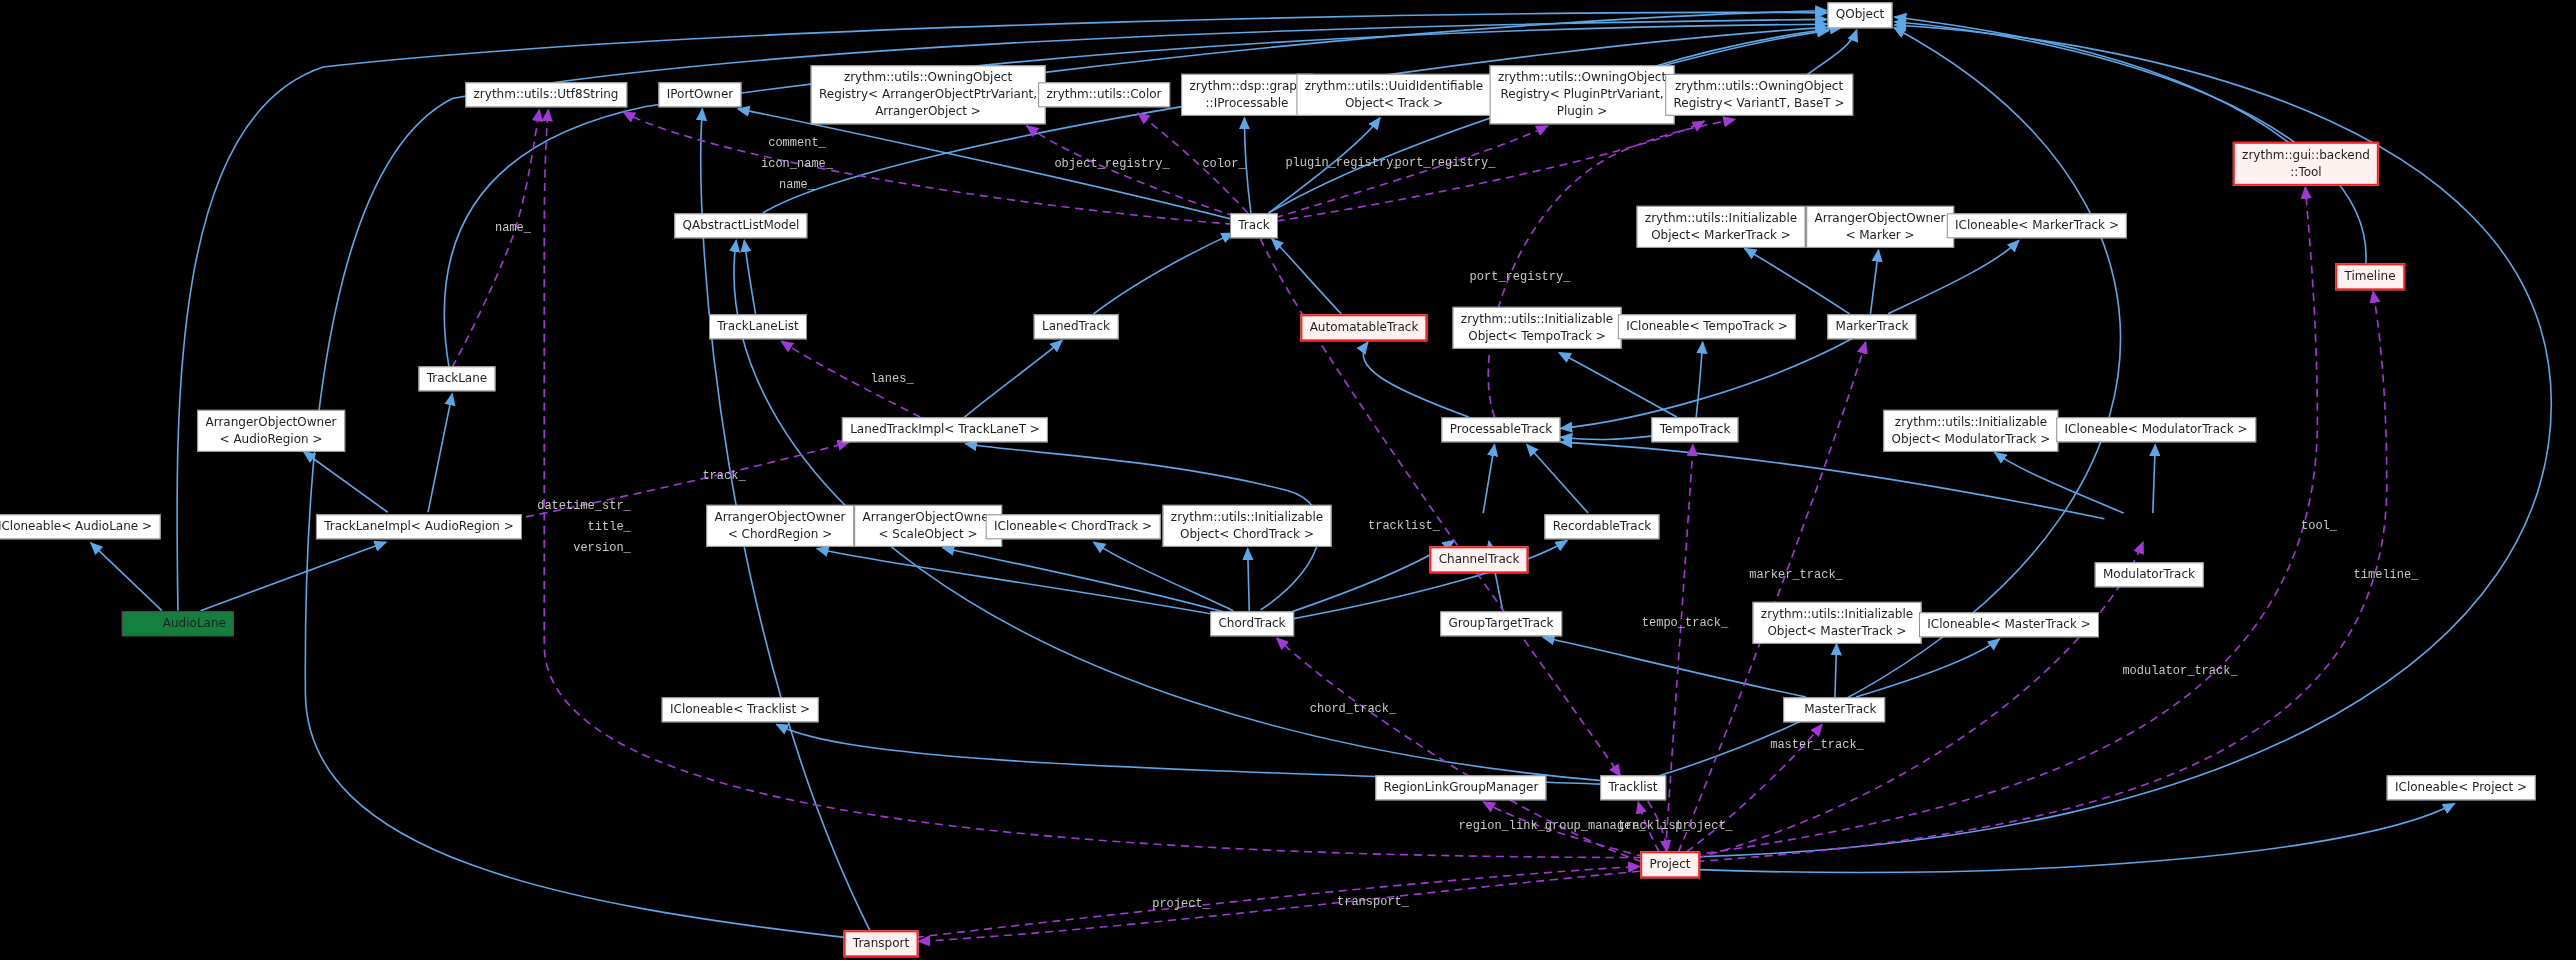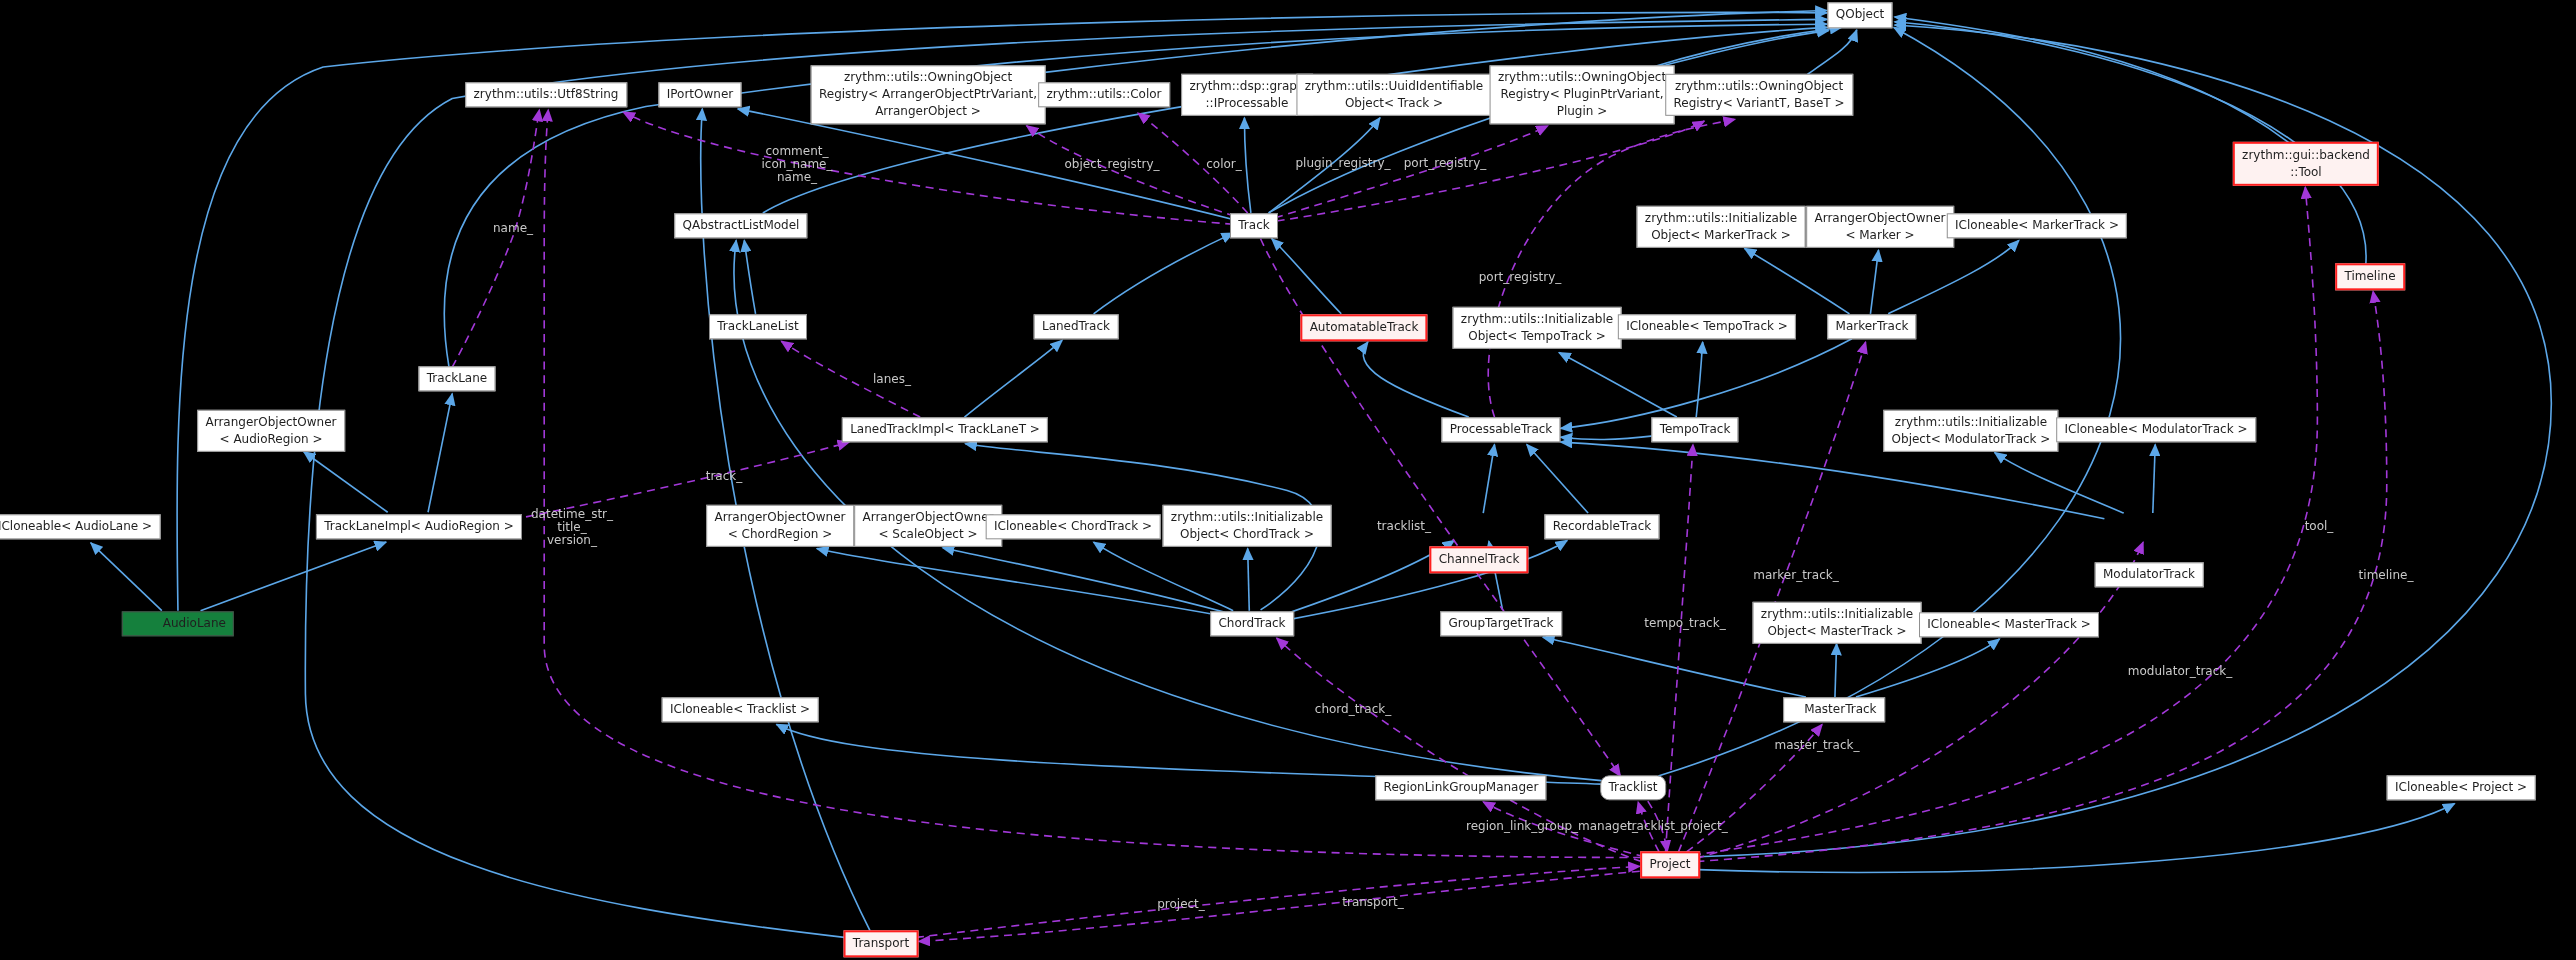--- a/index.html
+++ b/index.html
@@ -5,21 +5,21 @@
   html,body{margin:0;padding:0;background:#000;}
   #stage{position:relative;width:2576px;height:960px;background:#000;overflow:hidden;
          font-family:"DejaVu Sans","Liberation Sans",sans-serif;}
   #edges{position:absolute;left:0;top:0;}
   .node{position:absolute;transform:translate(-50%,-50%);background:#ffffff;
         border:1.6px solid #8f8f8f;color:#1f1f1f;font-size:12px;line-height:17px;
         padding:3.2px 7.3px;text-align:center;white-space:pre;z-index:2;}
   .node.highlight{border:2px solid #ff1f1f;background:#fef2f1;}
   .node.current{background:#15803d;border:1.6px solid #4a4a4a;padding-left:40px;}
   .edge-label{position:absolute;transform:translate(-50%,-50%);color:#c9c9c9;
-        font-size:12px;line-height:13px;text-align:center;white-space:pre;z-index:1;}
+        font-size:12px;line-height:21px;text-align:center;white-space:pre;z-index:1;font-family:Liberation Mono, monospace;}
 </style>
 </head>
 <body>
 
 <div id="stage">
   <svg id="edges" width="2576" height="960" viewBox="0 0 3192 1190">
     <defs>
       <marker id="ab" markerWidth="8" markerHeight="7" refX="7.2" refY="3.5" orient="auto">
         <path d="M0,0 L8,3.5 L0,7 z" fill="#5ca7e8"></path>
       </marker>
@@ -164,34 +164,34 @@
     <div class="node" style="left: 1837px; top: 623px;">zrythm::utils::Initializable
 Object&lt; MasterTrack &gt;</div>
     <div class="node" style="left: 2009px; top: 625px;">ICloneable&lt; MasterTrack &gt;</div>
     <div class="node" style="left: 2149px; top: 527px; margin-top: 48px;">ModulatorTrack</div>
     <div class="node current" style="left: 178px; top: 624px;">AudioLane</div>
     <div class="node" style="left: 1252px; top: 624px;">ChordTrack</div>
     <div class="node" style="left: 1501px; top: 624px;">GroupTargetTrack</div>
     <div class="node" style="left: 1834px; top: 710px; padding-left: 20px;">MasterTrack</div>
     <div class="node" style="left: 740px; top: 710px;">ICloneable&lt; Tracklist &gt;</div>
     <div class="node" style="left: 1461px; top: 788px;">RegionLinkGroupManager</div>
-    <div class="node" style="left: 1633px; top: 788px; border-radius: 9px;">Tracklist</div>
+    <div class="node" style="left: 1633px; top: 788px;">Tracklist</div>
     <div class="node" style="left: 2461px; top: 788px;">ICloneable&lt; Project &gt;</div>
     <div class="node highlight" style="left: 1670px; top: 865px;">Project</div>
     <div class="node highlight" style="left: 881px; top: 944px;">Transport</div>
     <div class="edge-label" style="left: 513px; top: 228px;">name_</div>
     <div class="edge-label" style="left: 797px; top: 164px;">comment_
 icon_name_
 name_</div>
     <div class="edge-label" style="left: 1112px; top: 164px;">object_registry_</div>
     <div class="edge-label" style="left: 1224px; top: 164px;">color_</div>
     <div class="edge-label" style="left: 1343px; top: 163px;">plugin_registry_</div>
     <div class="edge-label" style="left: 1445px; top: 163px;">port_registry_</div>
     <div class="edge-label" style="left: 1520px; top: 277px;">port_registry_</div>
-    <div class="edge-label" style="left: 572px; top: 527px;">datetime_str_
+    <div class="edge-label" style="left: 584px; top: 527px; text-align: right;">datetime_str_
 title_
 version_</div>
     <div class="edge-label" style="left: 892px; top: 379px;">lanes_</div>
     <div class="edge-label" style="left: 724px; top: 476px;">track_</div>
     <div class="edge-label" style="left: 1404px; top: 526px;">tracklist_</div>
     <div class="edge-label" style="left: 1796px; top: 575px;">marker_track_</div>
     <div class="edge-label" style="left: 1685px; top: 623px;">tempo_track_</div>
     <div class="edge-label" style="left: 1353px; top: 709px;">chord_track_</div>
     <div class="edge-label" style="left: 1817px; top: 745px;">master_track_</div>
     <div class="edge-label" style="left: 2180px; top: 671px;">modulator_track_</div>

